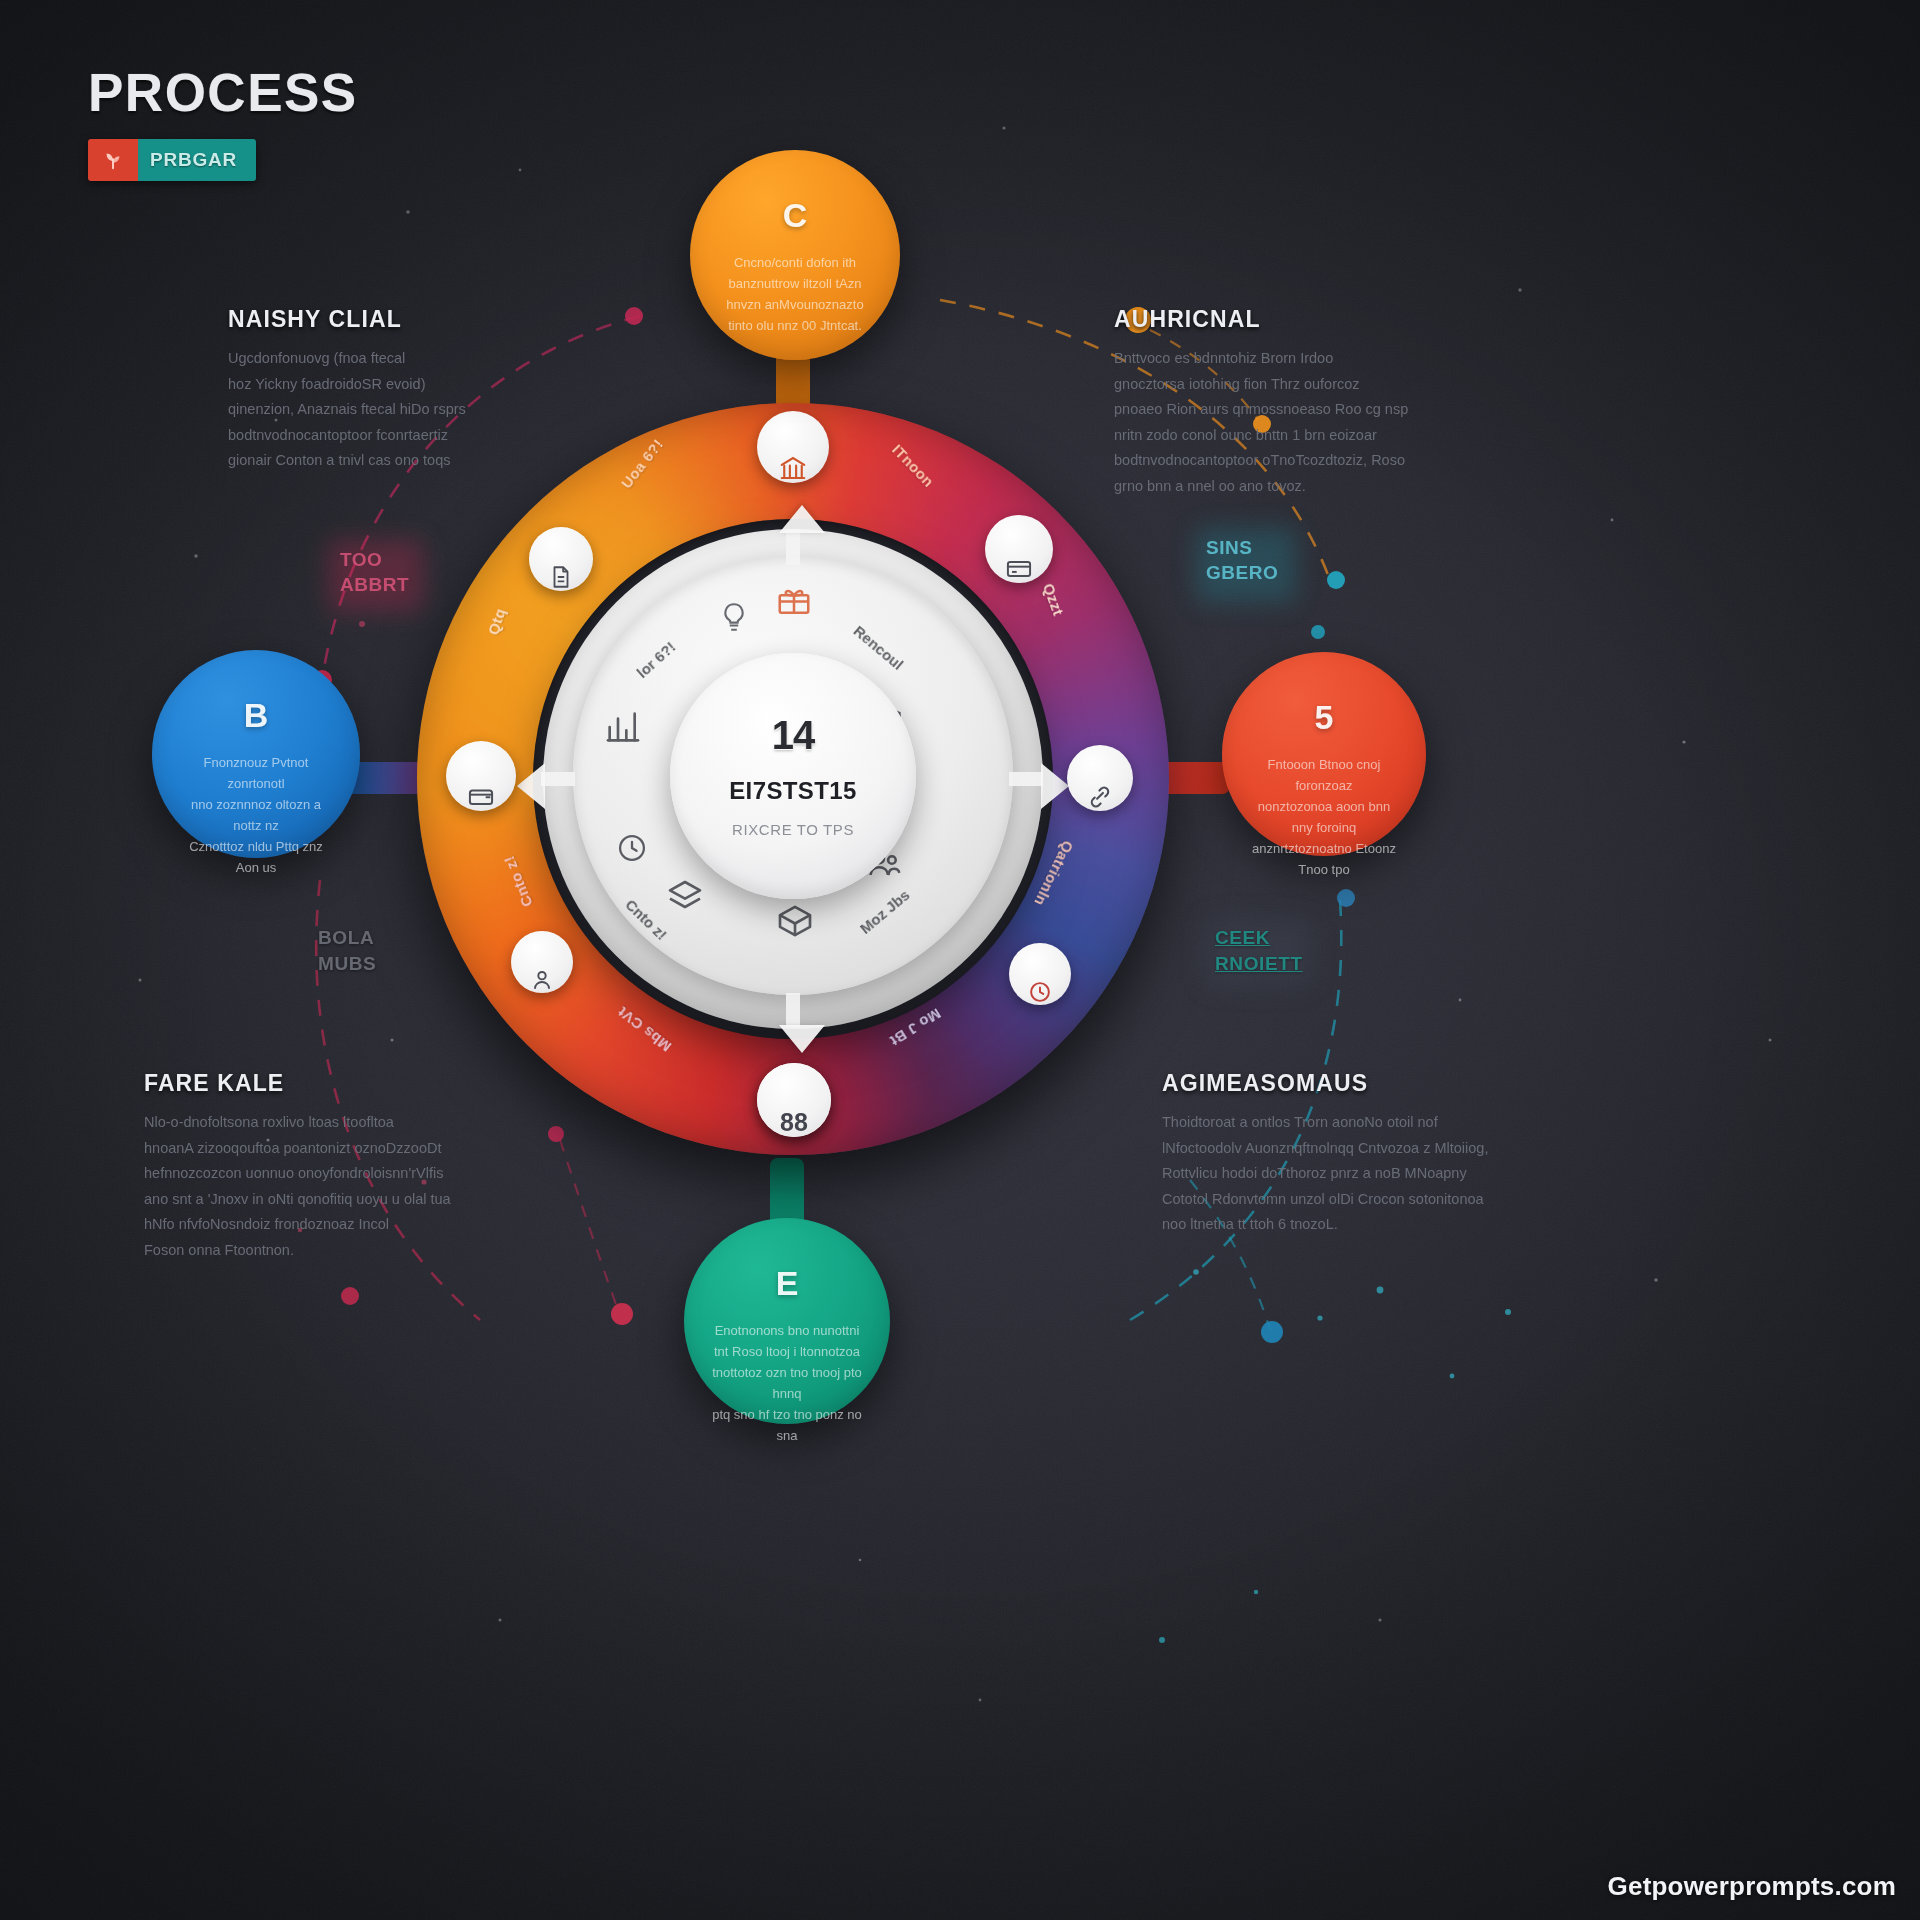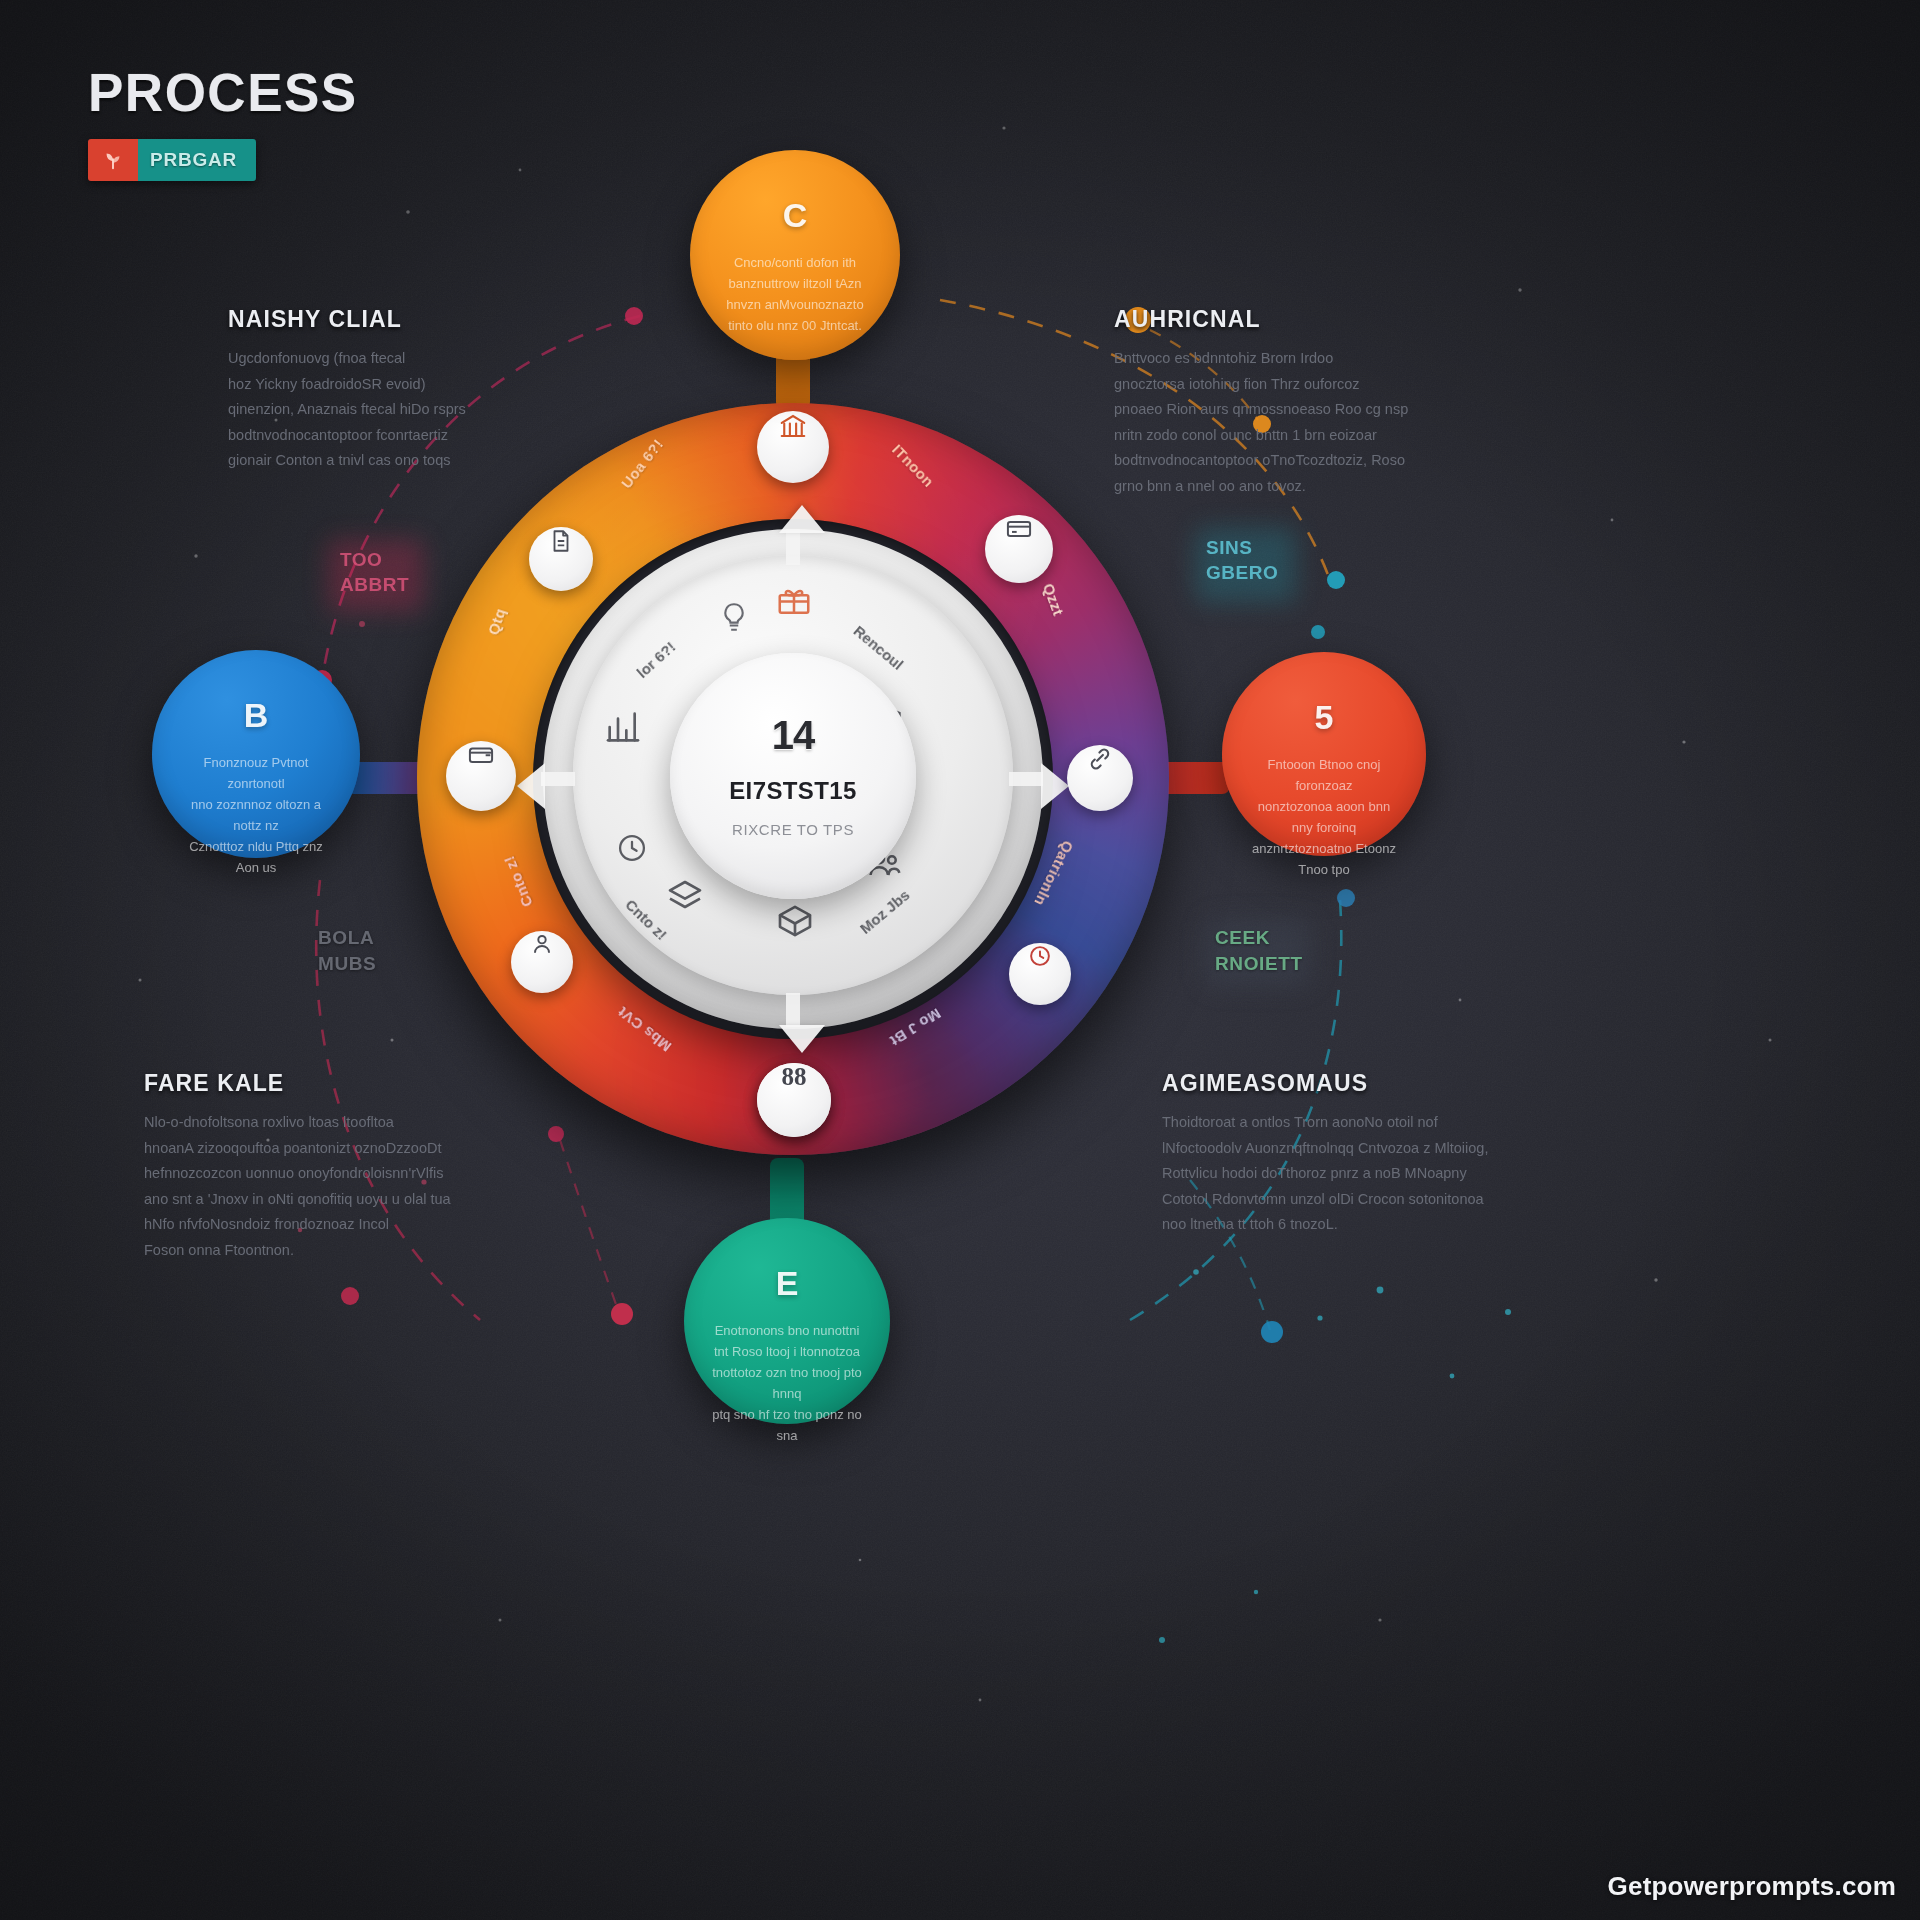--- a/index.html
+++ b/index.html
@@ -70,21 +70,21 @@
   #sect-sw { left:144px; top:1070px; }
   #sect-se { left:1162px; top:1070px; width:330px; }
 
   
   .mini-label {
     position:absolute; font-size:19px; font-weight:bold; letter-spacing:.6px;
     line-height:1.35; color:#8a8e98; opacity:.62;
     text-shadow:0 1px 3px rgba(0,0,0,.7);
   }
   #mini-bola { left:318px; top:925px; }
-  #mini-ceek { left:1215px; top:925px; color:#86efac; }
+  #mini-ceek { left:1215px; top:925px; color:#14b8a6;text-decoration:underline; }
 
   
   .plaque { position:absolute; border-radius:7px; filter:blur(12px); }
   #plaque-pink  { left:328px; top:540px; width:96px; height:72px; background:rgba(214,43,87,.28); }
   #plaque-cyan  { left:1196px; top:528px; width:100px; height:74px; background:rgba(30,166,190,.24); }
   #plaque-dark1 { left:1206px; top:920px; width:104px; height:66px; background:rgba(70,78,96,.30); }
 
   .glow-tag {
     position:absolute; font-size:19px; font-weight:bold; line-height:1.3;
     letter-spacing:.5px; opacity:.8; filter:blur(.6px);
@@ -214,21 +214,21 @@
   #arrow-right-stem {
     position:absolute; left:592px; top:369px; width:34px; height:14px;
     background:rgba(244,244,244,.9);
   }
 
   
   .puck {
     position:absolute; border-radius:50%;
     background:radial-gradient(circle at 38% 28%, #fff 0%, #f2f2f3 60%, #dedee1 100%);
     box-shadow:0 5px 14px rgba(0,0,0,.38);
-    display:flex; align-items:flex-start; justify-content:center;font-family:Liberation Serif, serif;
+    display:flex; align-items:flex-end; justify-content:center;
   }
   .puck svg { display:block; }
 
   
   .ring-label {
     position:absolute; font-size:15px; font-weight:bold; letter-spacing:.4px;
     white-space:nowrap; filter:blur(.35px); opacity:.9;
     text-shadow:0 1px 2px rgba(0,0,0,.25);
   }
 

